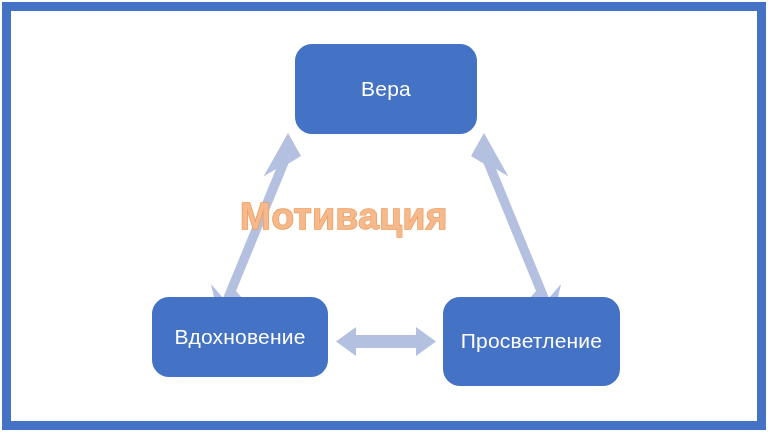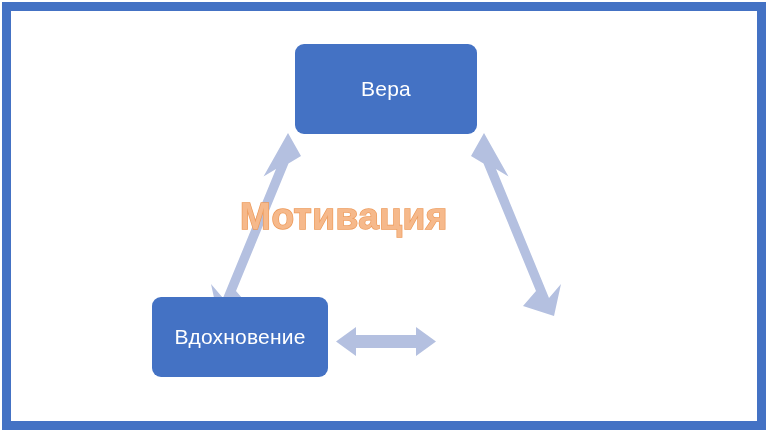--- a/index.html
+++ b/index.html
@@ -37,21 +37,21 @@
   #arrows {
     position: absolute;
     left: 0;
     top: 0;
     width: 768px;
     height: 432px;
   }
   .node {
     position: absolute;
     background: #4472C4;
-    border-radius: 9px;
+    border-radius: 17px;
     display: flex;
     align-items: center;
     justify-content: center;
     color: #ffffff;
     font-size: 21px;
     font-weight: 400;
     letter-spacing: 0.2px;
     text-align: center;
     box-sizing: border-box;
     padding: 0 6px;
@@ -118,17 +118,20 @@
     </svg>
 
     <div class="node" id="node-top">
       <span>Вера</span>
     </div>
 
     <div class="node" id="node-left">
       <span>Вдохновение</span>
     </div>
 
+    <div class="node" id="node-right">
+      <span>Просветление</span>
+    </div>
 
     <div id="center-label">Мотивация</div>
 
   </div>
 </div>
 
 </body></html>

